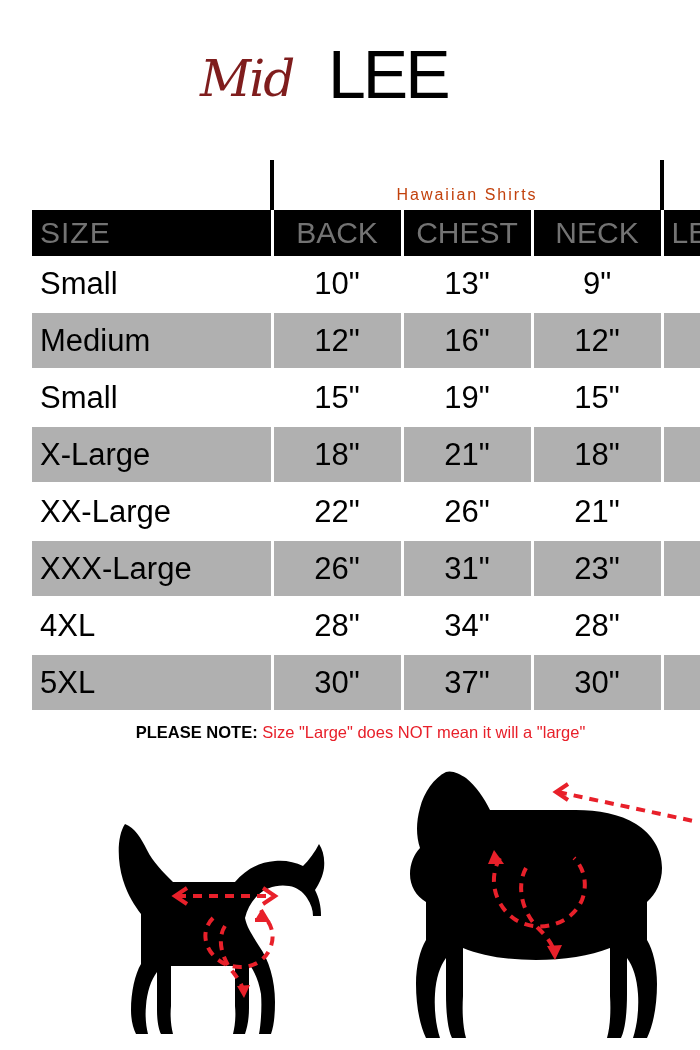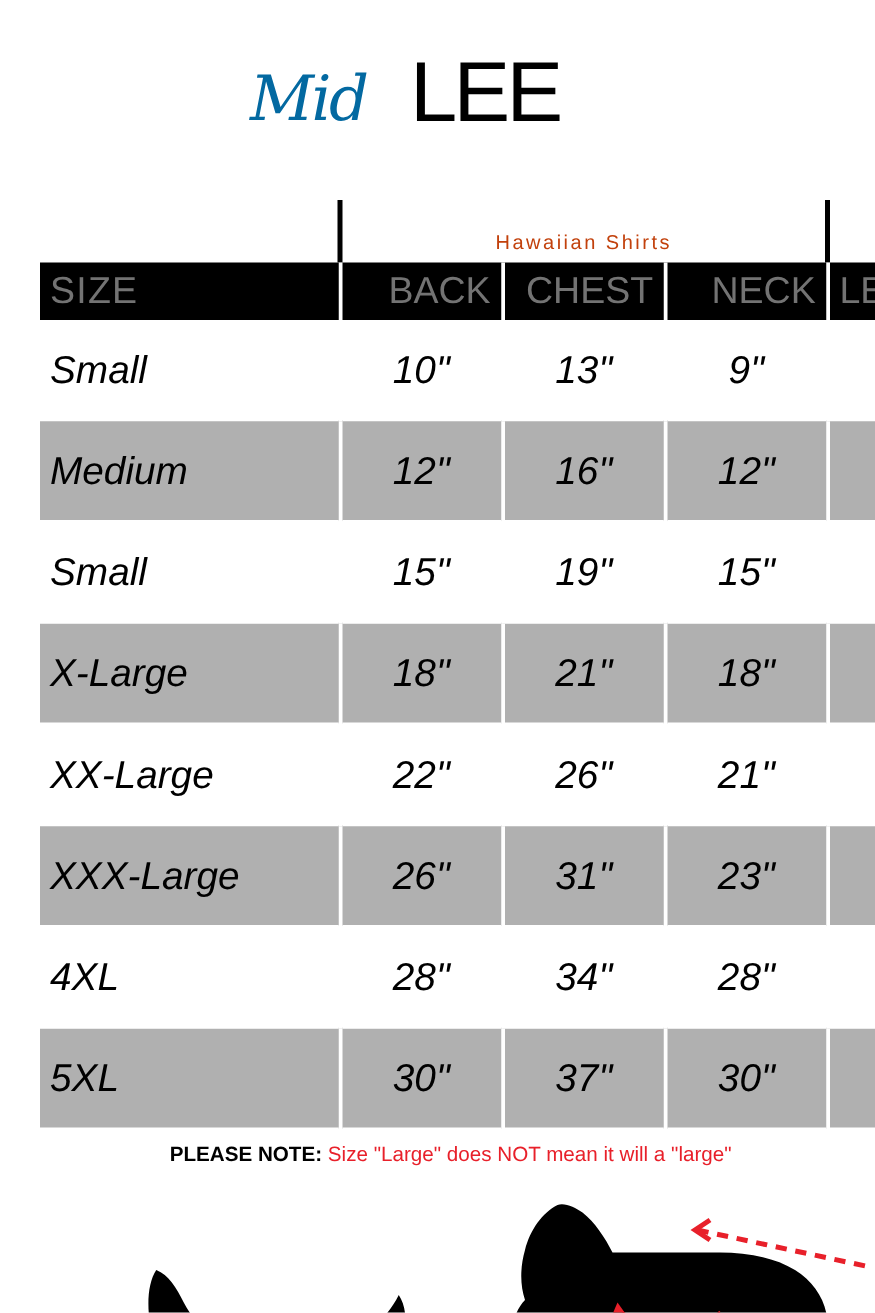--- a/index.html
+++ b/index.html
@@ -31,21 +31,21 @@
     height: 90px;
   }
   .logo-script {
     position: absolute;
     left: 0;
     top: 16px;
     font-family: "DejaVu Serif", serif;
     font-style: italic;
     font-size: 50px;
     letter-spacing: -2px;
-    color: #0369a1;
+    color: #7f1d1d;
     line-height: 1;
   }
   .logo-block {
     position: absolute;
     left: 128px;
     top: 2px;
     font-family: "Liberation Sans", sans-serif;
     font-size: 68px;
     font-weight: 400;
     letter-spacing: -3px;
@@ -86,31 +86,30 @@
     background: #000;
     color: #737373;
     font-size: 30px;
     font-weight: 400;
     height: 46px;
     padding: 0 8px;
     border-right: 3px solid #fff;
     font-family: "Liberation Sans", sans-serif;
   }
   .header-row td.size-h { text-align: left; letter-spacing: 1px; }
-  .header-row td.val-h  { text-align: right; }
+  .header-row td.val-h  { text-align: center; }
 
   .data-row td {
     height: 47px;
     font-size: 31px;
     border-right: 3px solid #fff;
     border-bottom: 2px solid #fff;
-    padding: 16px 8px;
+    padding: 4px 8px;
     font-family: "Liberation Sans", sans-serif;
     font-weight: 300;
-    font-style: italic;
   }
   .data-row td.size-c { text-align: left; letter-spacing: 0px; }
   .data-row td.val-c  { text-align: center; }
   .row-light td { background: #ffffff; }
   .row-dark  td { background: #b0b0b0; }
 
   
   .note {
     margin-top: 10px;
     text-align: center;

